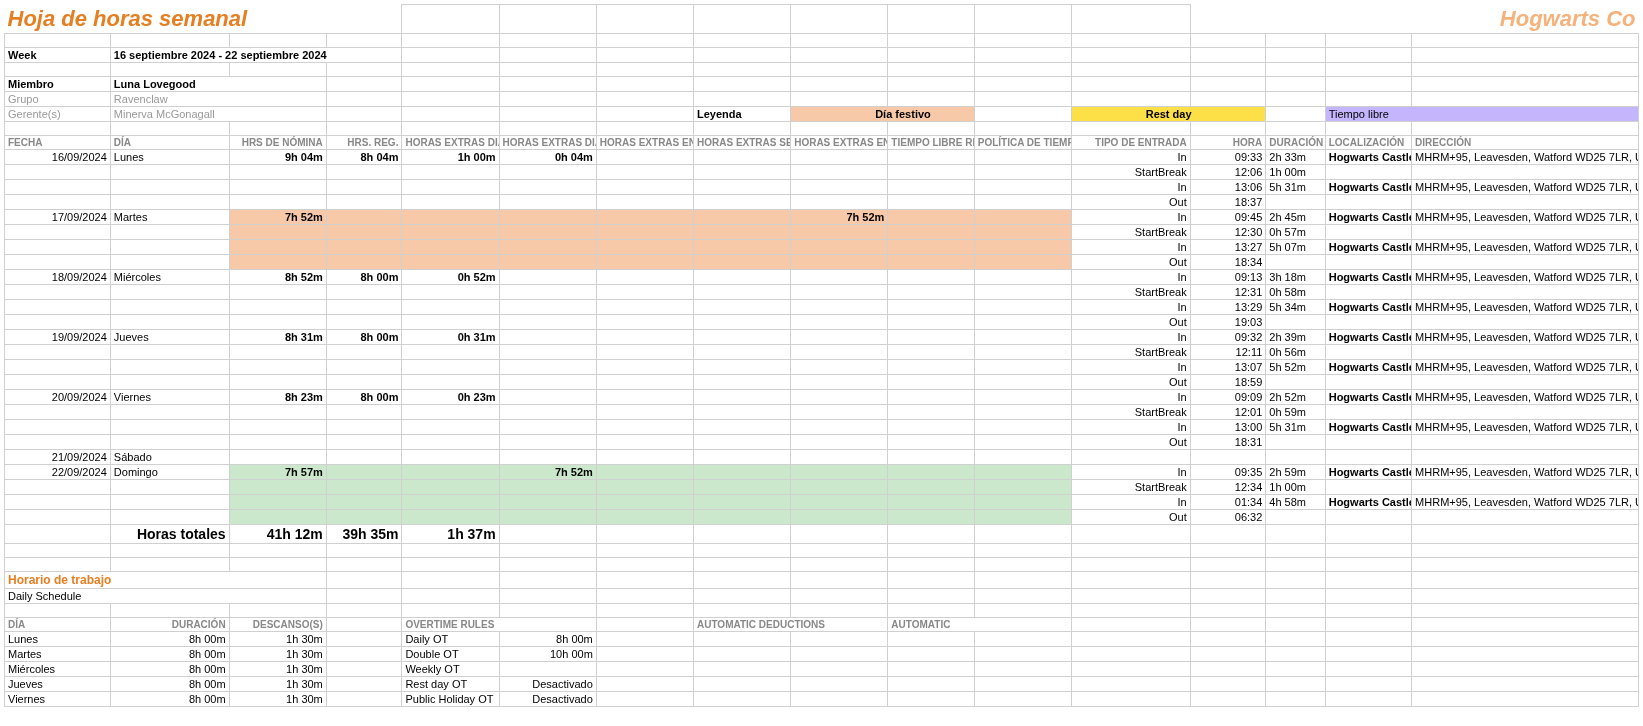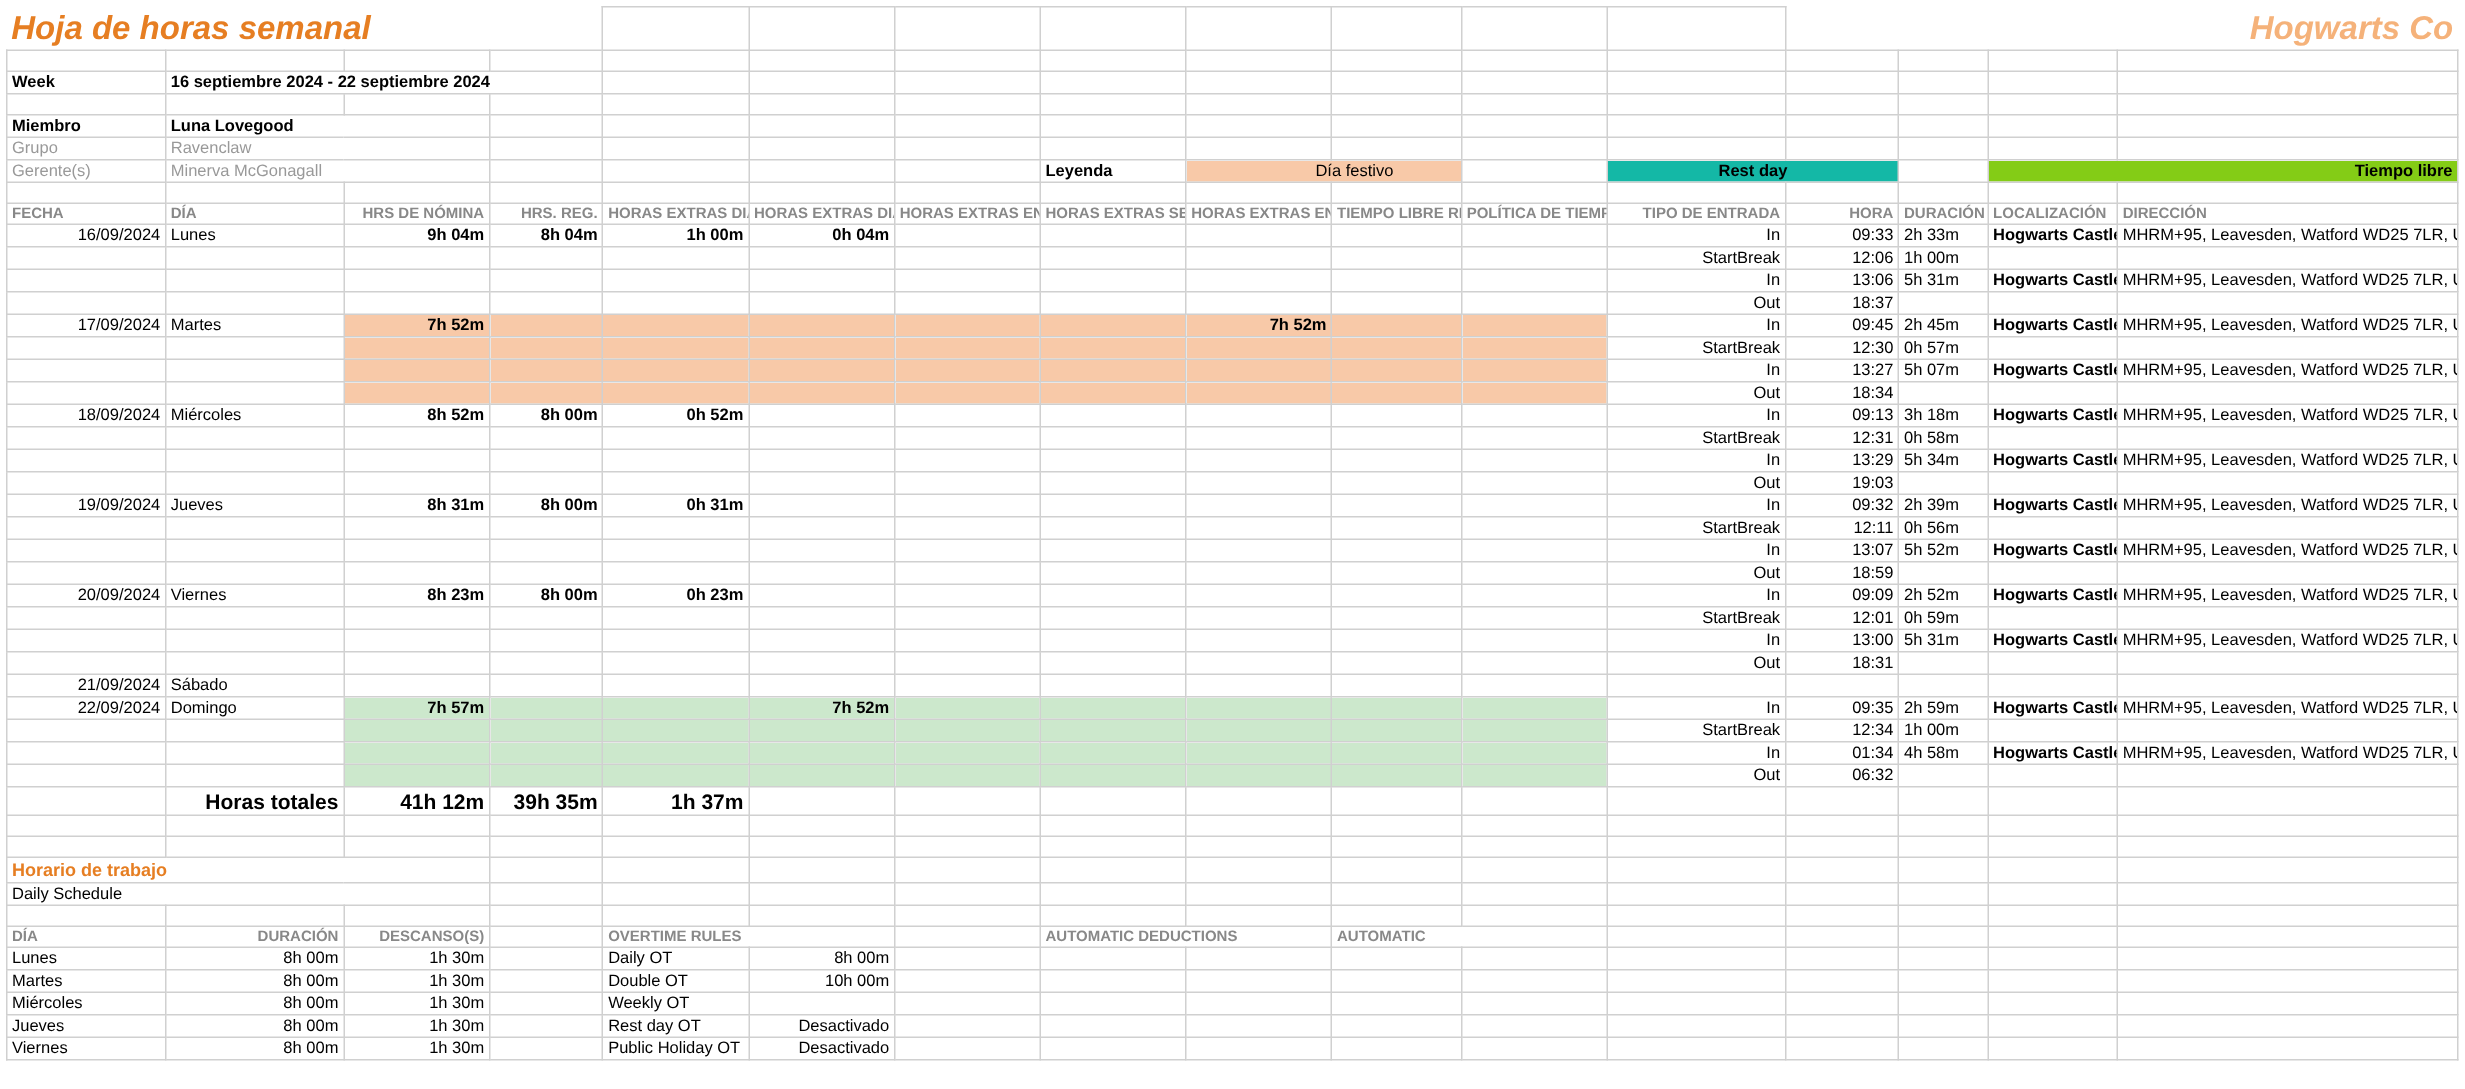--- a/index.html
+++ b/index.html
@@ -44,23 +44,23 @@
   .muted { color: #999; }
   .hdr {
     font-weight: bold;
     color: #888;
     font-size: 10px;
     text-align: right;
     vertical-align: bottom;
   }
   .hdr-l { text-align: left; }
   .r { text-align: right; }
-  .leg-h { background: #f8c9a8; text-align: center; font-weight: normal; padding-left: 44px;}
-  .leg-r { background: #14b8a6; text-align: center; font-weight: bold;}
-  .leg-t { background: #84cc16; text-align: right; font-weight: bold;}
+  .leg-h { background: #f8c9a8; text-align: center; font-weight: bold; padding-left: 44px;}
+  .leg-r { background: #fde047; text-align: center; font-weight: bold;}
+  .leg-t { background: #c4b5fd; text-align: left; font-weight: normal;}
   .hol { background: #f8c9a8; }
   .rest { background: #cce8cc; }
   .sub-title { font-weight: bold; color: #e67e22; font-size: 12px;}
   .tot { font-size: 14px; font-weight: bold; text-align: right; }
   .dashed-top { border-top: 1px dashed #999; }
 </style>
 </head>
 <body>
 
 <table id="sheet">

